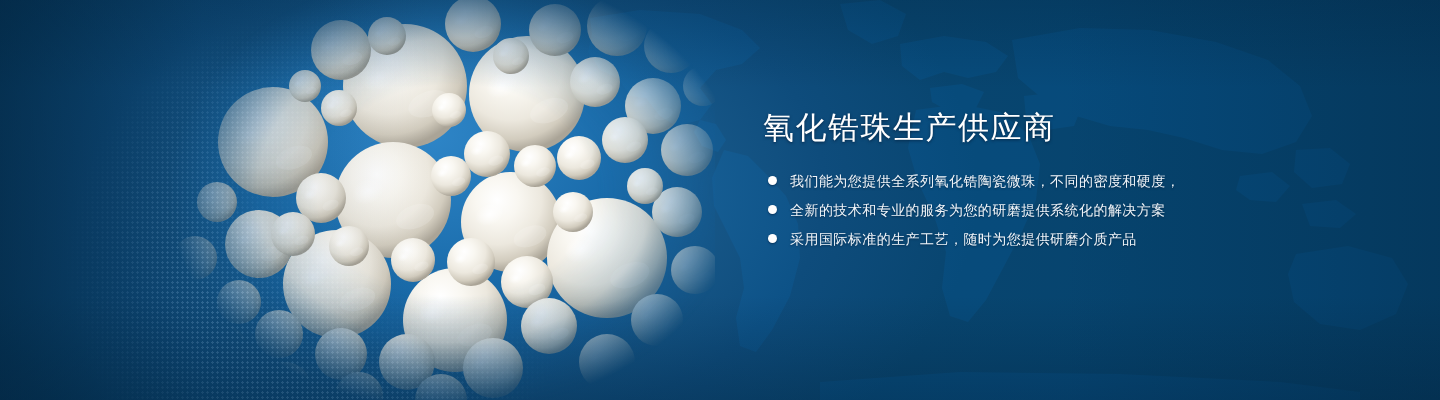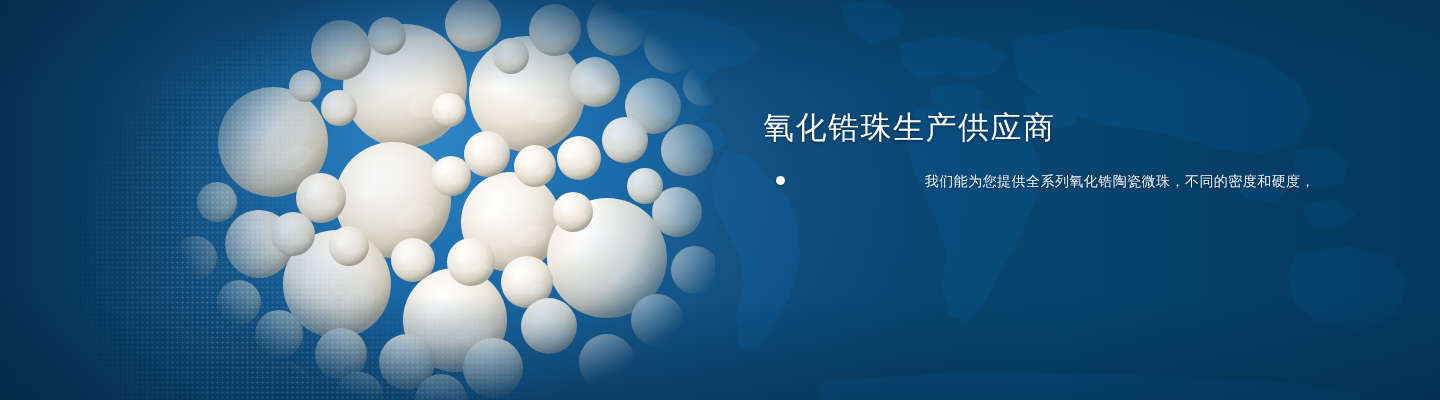--- a/index.html
+++ b/index.html
@@ -85,23 +85,22 @@
     font-size: 31px;
     line-height: 40px;
     letter-spacing: 1.5px;
     font-weight: 400;
     margin: 0 0 22px 0;
     text-shadow: 0 1px 3px rgba(0,20,45,0.65);
     white-space: nowrap;
   }
   .bullet-list {
     list-style: none;
-    margin: 8px;
+    margin: 0;
     padding: 0;
-    text-align: right;
   }
   .bullet-item {
     position: relative;
     padding-left: 27px;
     margin-bottom: 7px;
   }
   .bullet-item:last-child { margin-bottom: 0; }
   .bullet-dot {
     position: absolute;
     left: 5px;
@@ -260,18 +259,26 @@
 
     <h1 class="headline">氧化锆珠生产供应商</h1>
 
     <ul class="bullet-list">
 
       <li class="bullet-item">
         <span class="bullet-dot"></span>
         <span class="bullet-line">我们能为您提供全系列氧化锆陶瓷微珠，不同的密度和硬度，</span>
       </li>
 
-
+      <li class="bullet-item">
+        <span class="bullet-dot"></span>
+        <span class="bullet-line">全新的技术和专业的服务为您的研磨提供系统化的解决方案</span>
+      </li>
+
+      <li class="bullet-item">
+        <span class="bullet-dot"></span>
+        <span class="bullet-line">采用国际标准的生产工艺，随时为您提供研磨介质产品</span>
+      </li>
 
     </ul>
   </div>
 
 </div>
 
 </body></html>

